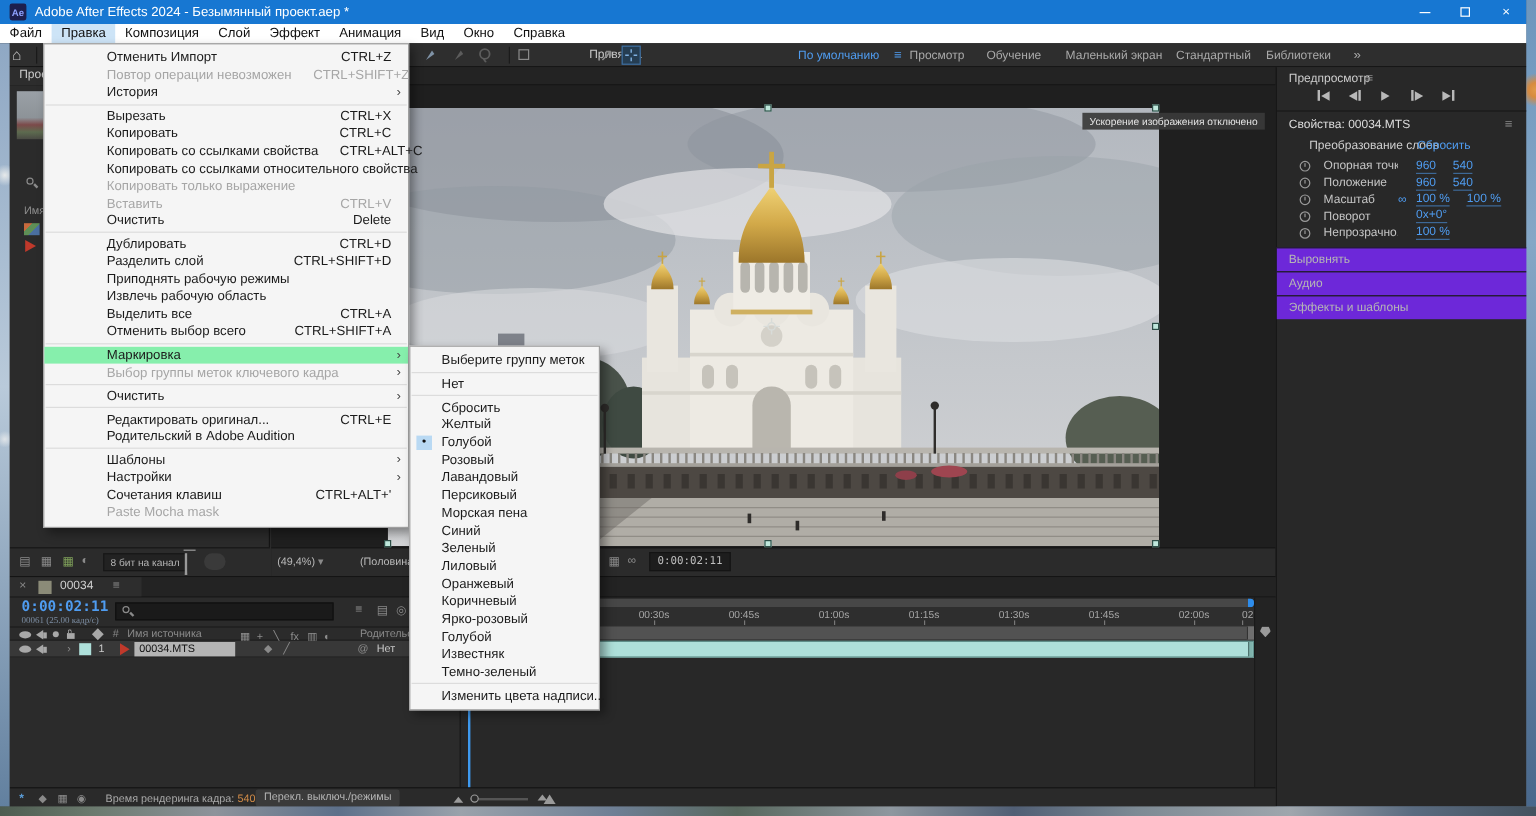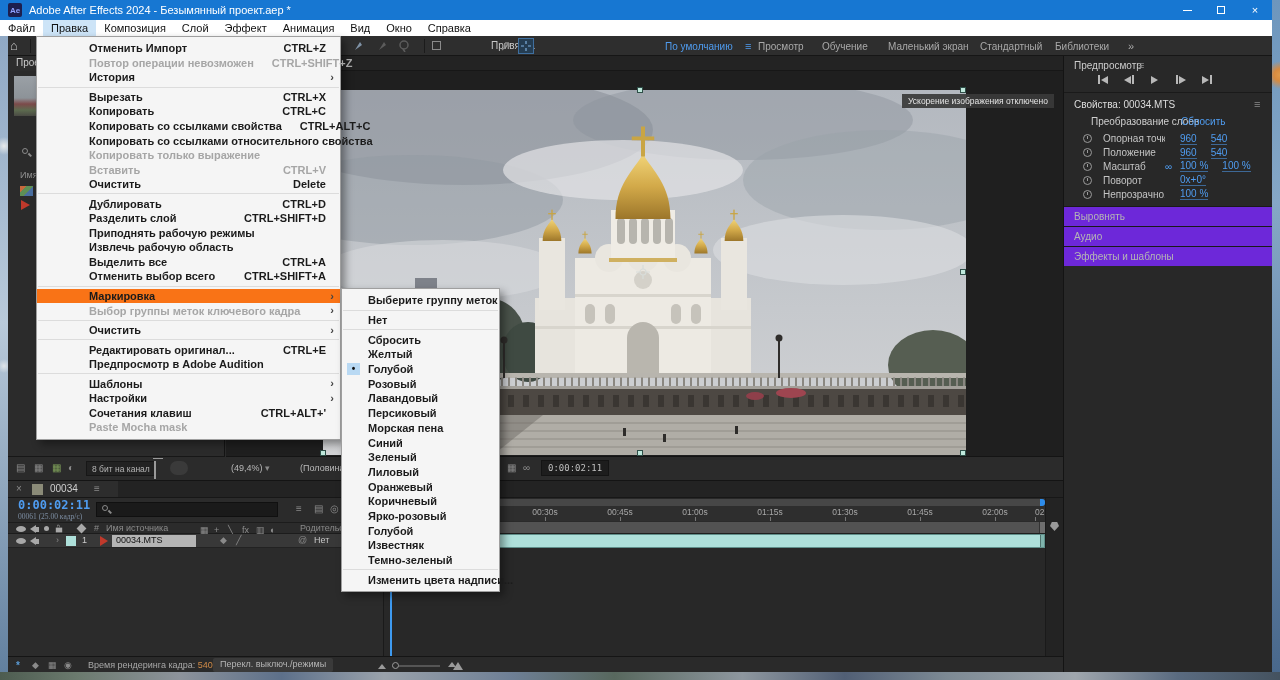--- a/index.html
+++ b/index.html
@@ -50,27 +50,27 @@
   .sect-head{height:20px;display:flex;align-items:center;padding-left:10px;color:#b5b5b5;font-size:10px;
     border-top:1px solid #1a1a1a;background:#6d28d9;}
   
   .transport{position:absolute;left:30px;top:17px;display:flex;gap:9px;}
   .tbtn{width:17px;height:13px;display:flex;align-items:center;justify-content:center;gap:1px;}
   .tri-l{width:0;height:0;border-top:4px solid transparent;border-bottom:4px solid transparent;border-right:7px solid #b8b8b8;}
   .tri-r{width:0;height:0;border-top:4px solid transparent;border-bottom:4px solid transparent;border-left:7px solid #b8b8b8;}
   .tbar{width:2px;height:9px;background:#b8b8b8;}
   
   .menu{position:absolute;background:#f5f5f5;border:1px solid #9f9f9f;box-shadow:4px 4px 8px rgba(0,0,0,.4);
-    padding:4px 0;font-size:11px;color:#1b1b1b;z-index:100;font-weight:bold;}
+    padding:4px 0;font-size:11px;color:#1b1b1b;z-index:100;}
   .m-item{position:relative;display:flex;align-items:center;height:14.55px;padding:0 14px 0 52px;white-space:nowrap;}
   .menu2 .m-item{height:14.7px;padding:0 12px 0 26px;}
   .m-item .lab{flex:1;padding-right:18px;}
   .m-item .sc{color:#1b1b1b;}
   .m-item.dis,.m-item.dis .sc{color:#a6a6a6;}
-  .m-item.hl{background:#f97316;}
+  .m-item.hl{background:#86efac;}
   .m-item .chev{position:absolute;right:6px;top:1px;color:#444;font-size:11px;}
   .m-sep{height:1px;background:#dcdcdc;margin:2px 1px;}
   .bullet{position:absolute;left:5px;top:1px;width:13px;height:12px;background:#b9d9f3;
     display:flex;align-items:center;justify-content:center;font-size:10px;color:#111;}
   
   .timeline{left:8px;top:480px;width:1055px;height:192px;background:#262626;border-top:1px solid #141414;}
   .tl-tabrow{position:absolute;left:0;top:0;width:1055px;height:17px;background:#232323;border-bottom:1px solid #171717;}
   .tick{position:absolute;top:1px;color:#a8a8a8;font-size:8.5px;transform:translateX(-50%);}
   .tickmark{position:absolute;bottom:0;width:1px;height:4px;background:#777;}
   .sw-icon{color:#8d8d8d;font-size:9px;position:absolute;top:2px;}
@@ -581,21 +581,21 @@
       <div class="m-item">
         <span class="lab">Очистить</span>
         <span class="chev">›</span>
       </div>
       <div class="m-sep"></div>
       <div class="m-item">
         <span class="lab">Редактировать оригинал...</span>
         <span class="sc">CTRL+E</span>
       </div>
       <div class="m-item">
-        <span class="lab">Предпросмотр в Adobe Audition</span>
+        <span class="lab">Родительский в Adobe Audition</span>
       </div>
       <div class="m-sep"></div>
       <div class="m-item">
         <span class="lab">Шаблоны</span>
         <span class="chev">›</span>
       </div>
       <div class="m-item">
         <span class="lab">Настройки</span>
         <span class="chev">›</span>
       </div>

